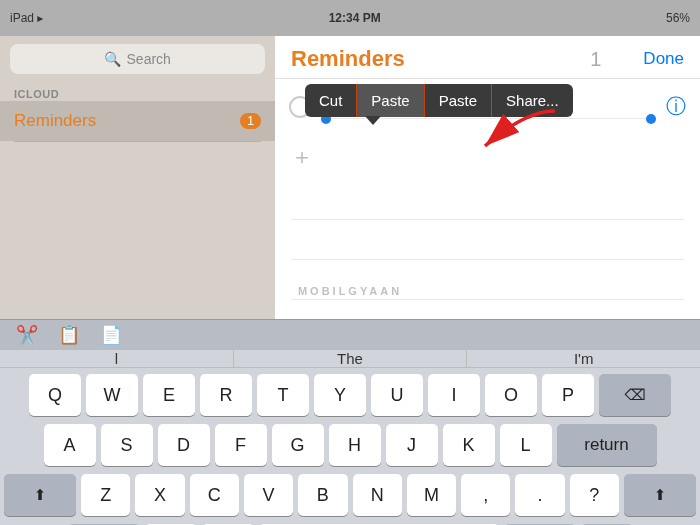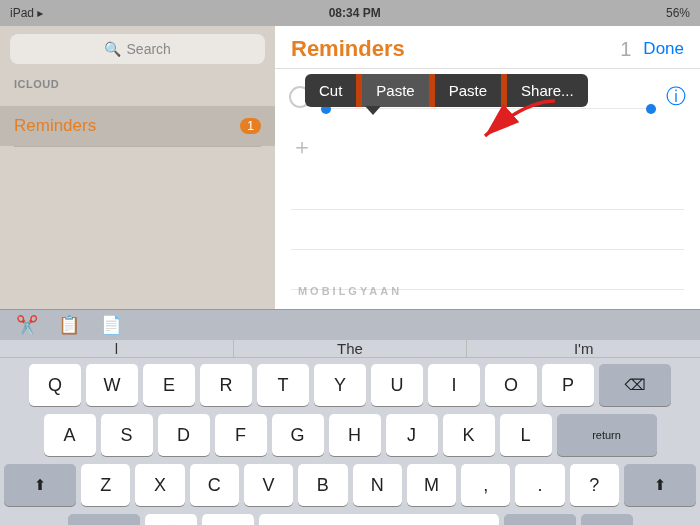--- a/index.html
+++ b/index.html
@@ -7,21 +7,21 @@
       width: 700px;
       height: 525px;
       overflow: hidden;
       font-family: -apple-system, 'Helvetica Neue', Arial, sans-serif;
       background: #c8c8c8;
     }
 
     
     .status-bar {
       background: #b0b0b0;
-      height: 26px;
+      height: 36px;
       display: flex;
       align-items: center;
       justify-content: space-between;
       padding: 0 10px;
       font-size: 12px;
       color: #333;
     }
     .status-bar-left { display: flex; align-items: center; gap: 6px; }
     .status-bar-center { font-weight: 600; }
     .status-bar-right { display: flex; align-items: flex-start; gap: 4px; }
@@ -49,21 +49,21 @@
       align-items: center;
       justify-content: center;
       gap: 5px;
       color: #888;
       font-size: 14px;
     }
     .sidebar-section-header {
       font-size: 11px;
       font-weight: 600;
       color: #888;
-      padding: 6px 14px 16px;
+      padding: 6px 14px 1px;
       letter-spacing: 0.5px;
     }
     .sidebar-item {
       padding: 10px 14px;
       display: flex;
       align-items: center;
       justify-content: space-between;
       cursor: pointer;
     }
     .sidebar-item.active {
@@ -129,20 +129,21 @@
       gap: 12px;
     }
     .reminders-count {
       font-size: 20px;
       color: #aaa;
     }
     .done-btn {
       font-size: 17px;
       color: #007aff;
       cursor: pointer;
+      margin-left: 30px;
     }
 
     
     .context-menu {
       position: absolute;
       top: 48px;
       left: 30px;
       display: flex;
       background: #3a3a3a;
       border-radius: 6px;
@@ -156,21 +157,21 @@
       left: 60px;
       border-left: 8px solid transparent;
       border-right: 8px solid transparent;
       border-top: 9px solid #3a3a3a;
     }
     .context-menu-item {
       padding: 8px 14px;
       color: white;
       font-size: 15px;
       cursor: pointer;
-      border-right: 6px solid #c2410c;
+      border-right: 1px solid #c2410c;
       white-space: nowrap;
     }
     .context-menu-item:last-child {
       border-right: none;
     }
     .context-menu-item.active {
       background: #555;
     }
 
     
@@ -313,21 +314,21 @@
     }
     .key.dark {
       background: #adb4bf;
       color: #222;
       font-size: 15px;
     }
     .key.wide { max-width: 80px; flex: 1.5; }
     .key.space { max-width: 240px; flex: 5; font-size: 14px; color: #888; }
     .key.num { max-width: 72px; flex: 1.5; font-size: 16px; }
     .key.backspace { max-width: 72px; flex: 1.5; }
-    .key.return-key { max-width: 100px; flex: 2; font-size: 11px; }
+    .key.return-key { max-width: 100px; flex: 2; font-size: 17px; }
     .key.shift { max-width: 72px; flex: 1.5; }
     .key.emoji { max-width: 52px; font-size: 20px; }
     .key.mic { max-width: 52px; font-size: 18px; }
     .key.kbd { max-width: 52px; font-size: 18px; }
 
     .watermark {
       position: absolute;
       bottom: 228px;
       left: 50%;
       transform: translateX(-50%);
@@ -339,21 +340,21 @@
       z-index: 500;
     }
   </style>
 </head>
 <body>
 
 <div class="status-bar">
   <div class="status-bar-left">
     <span>iPad ▸</span>
   </div>
-  <div class="status-bar-center">08:34 PM</div>
+  <div class="status-bar-center">12:34 PM</div>
   <div class="status-bar-right">
     <span>56%</span>
   </div>
 </div>
 
 <div class="main-area">
 
   <div class="sidebar">
     <div class="search-bar">
       <span>🔍</span>

